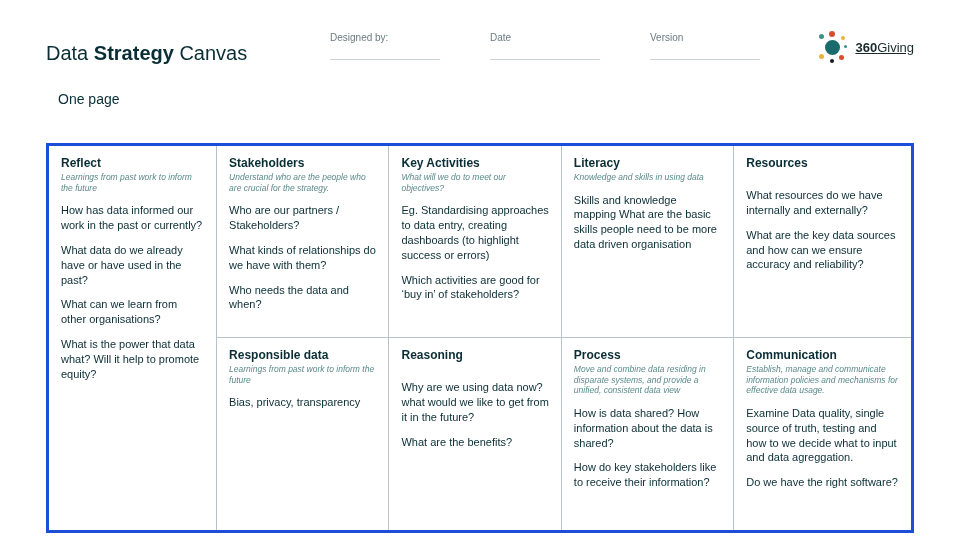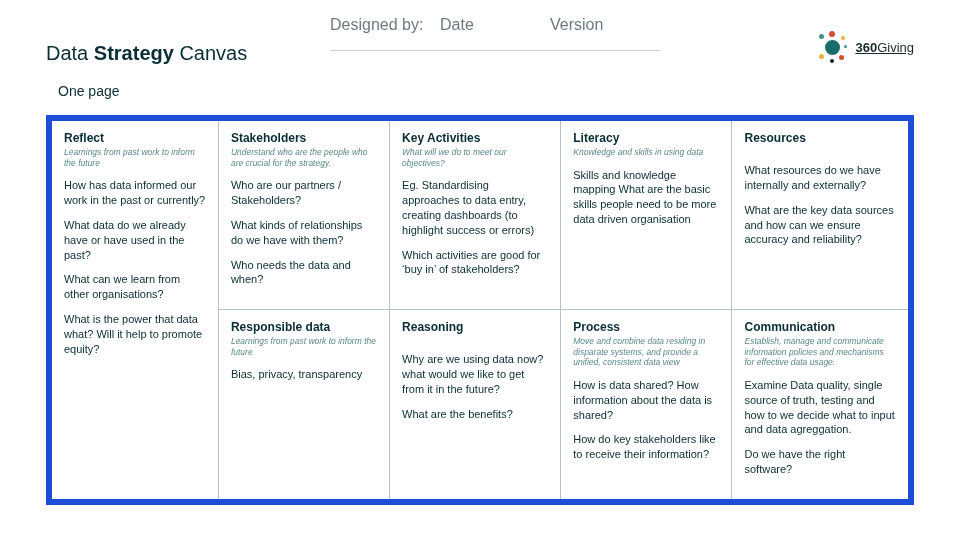--- a/index.html
+++ b/index.html
@@ -7,24 +7,25 @@
     width: 960px;
     height: 540px;
     background: #ffffff;
     font-family: Arial, Helvetica, sans-serif;
     color: #0a2e36;
     padding: 18px 46px 24px 46px;
     position: relative;
   }
   .meta-row {
     position: absolute;
-    top: 16px;
+    top: 32px;
     left: 330px;
     display: flex;
-    font-size: 16px;
+    gap: 50px;
+    font-size: 10px;
     color: #6b7b80;
   }
   .meta-item {
     display: flex;
     flex-direction: column;
     align-items: flex-start;
   }
   .meta-item .line {
     width: 110px;
     height: 1px;
@@ -35,21 +36,21 @@
     font-size: 20px;
     color: #0a2e36;
     margin-top: 24px;
     font-weight: 400;
   }
   .title .t1 { font-weight: 400; }
   .title .t2 { font-weight: 700; margin-top: 32px; }
   .title .t3 { font-weight: 400; }
   .subtitle {
     font-size: 14px;
-    margin-top: 18px;
+    margin-top: 26px;
     margin-left: 12px;
     font-weight: 400;
   }
   .logo {
     position: absolute;
     top: 30px;
     right: 46px;
     display: flex;
     align-items: center;
     gap: 6px;
@@ -61,22 +62,22 @@
   }
   .logo-mark .dot { position: absolute; border-radius: 50%; }
   .logo-text {
     font-size: 13px;
     color: #1a2a2a;
     font-weight: 400;
     text-decoration: underline;
   }
   .logo-text b { font-weight: 700; }
   .canvas {
-    margin-top: 16px;
-    border: 6px solid #1d4ed8;
+    margin-top: 36px;
+    border: 3px solid #1d4ed8;
     width: 100%;
     height: 390px;
     display: grid;
     grid-template-columns: 19.5% 20% 20% 20% 20.5%;
     grid-template-rows: 1fr 1fr;
   }
   .cell {
     border-right: 1px solid #b7c3c7;
     border-bottom: 1px solid #b7c3c7;
     padding: 10px 12px 8px 12px;

